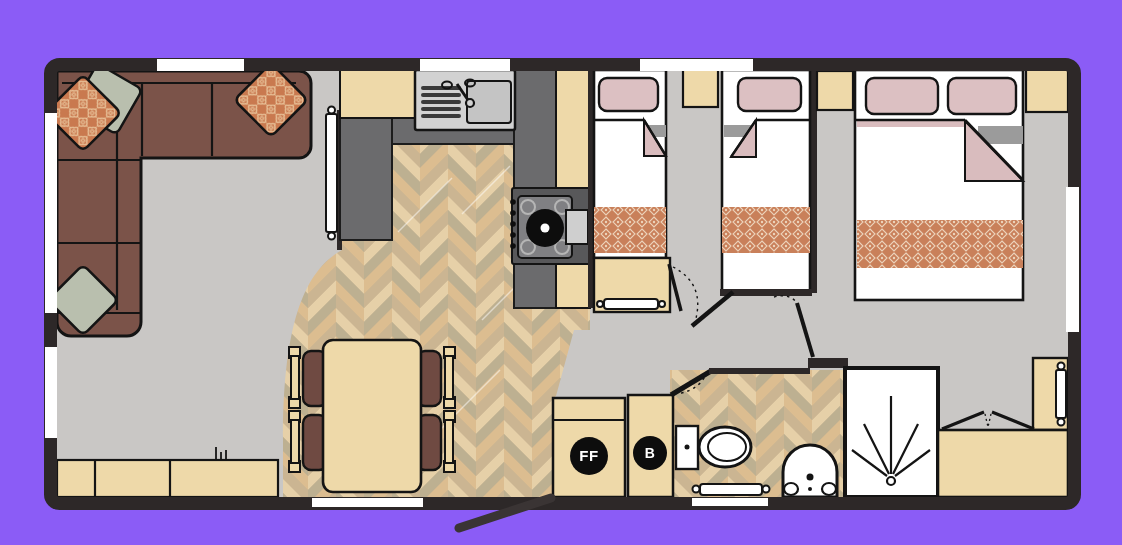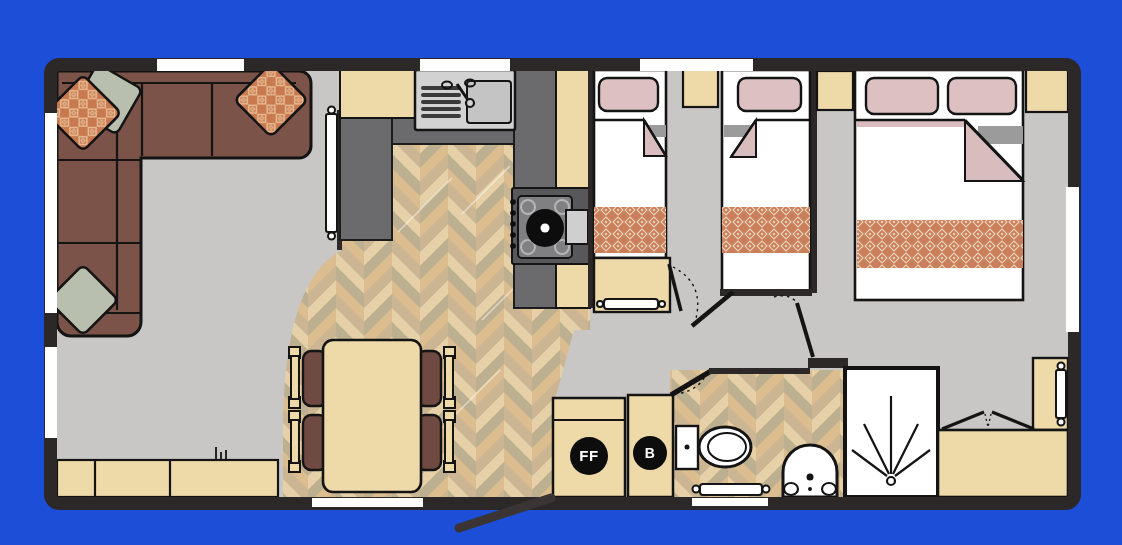--- a/index.html
+++ b/index.html
@@ -1,16 +1,16 @@
 <!DOCTYPE html>
 <html style="--wall: #2d2828; --floor: #c9c7c5; --wood_a: #dcbd90; --wood_b: #cbb592; --wood_c: #e6d0a8; --wood_d: #bdb091; --worktop: #6b6b6d; --appliance_dark: #58585a; --hob_panel: #808083; --cabinet: #eed9a9; --sofa: #7b5349; --chair: #6f4a42; --pillow: #dcc0c2; --fold_pink: #d9bcbe; --fold_gray: #9b9b9b; --runner: #c9805a; --runner_motif: #ecd3bb; --sage: #b9bfae; --cushion: #c9794f; --cushion_motif: #ecc9a0; --sink: #d2d2d2; --fixture_white: #ffffff; --line: #141414;"><head>
 <meta charset="utf-8">
 <style>
   html,body{margin:0;padding:0;background:#000;}
-  .stage{position:relative;width:1122px;height:545px;background:#1d4ed8;overflow:hidden;}
+  .stage{position:relative;width:1122px;height:545px;background:#8b5cf6;overflow:hidden;}
   svg{display:block;}
   .badge{font-family:"Liberation Sans",sans-serif;font-weight:700;fill:#ffffff;letter-spacing:.5px;}
   .ff-badge{font-size:15px;}
   .b-badge{font-size:14px;}
 </style>
 </head>
 <body>
 
 <div class="stage">
 <svg width="1122" height="545" viewBox="0 0 1122 545">

